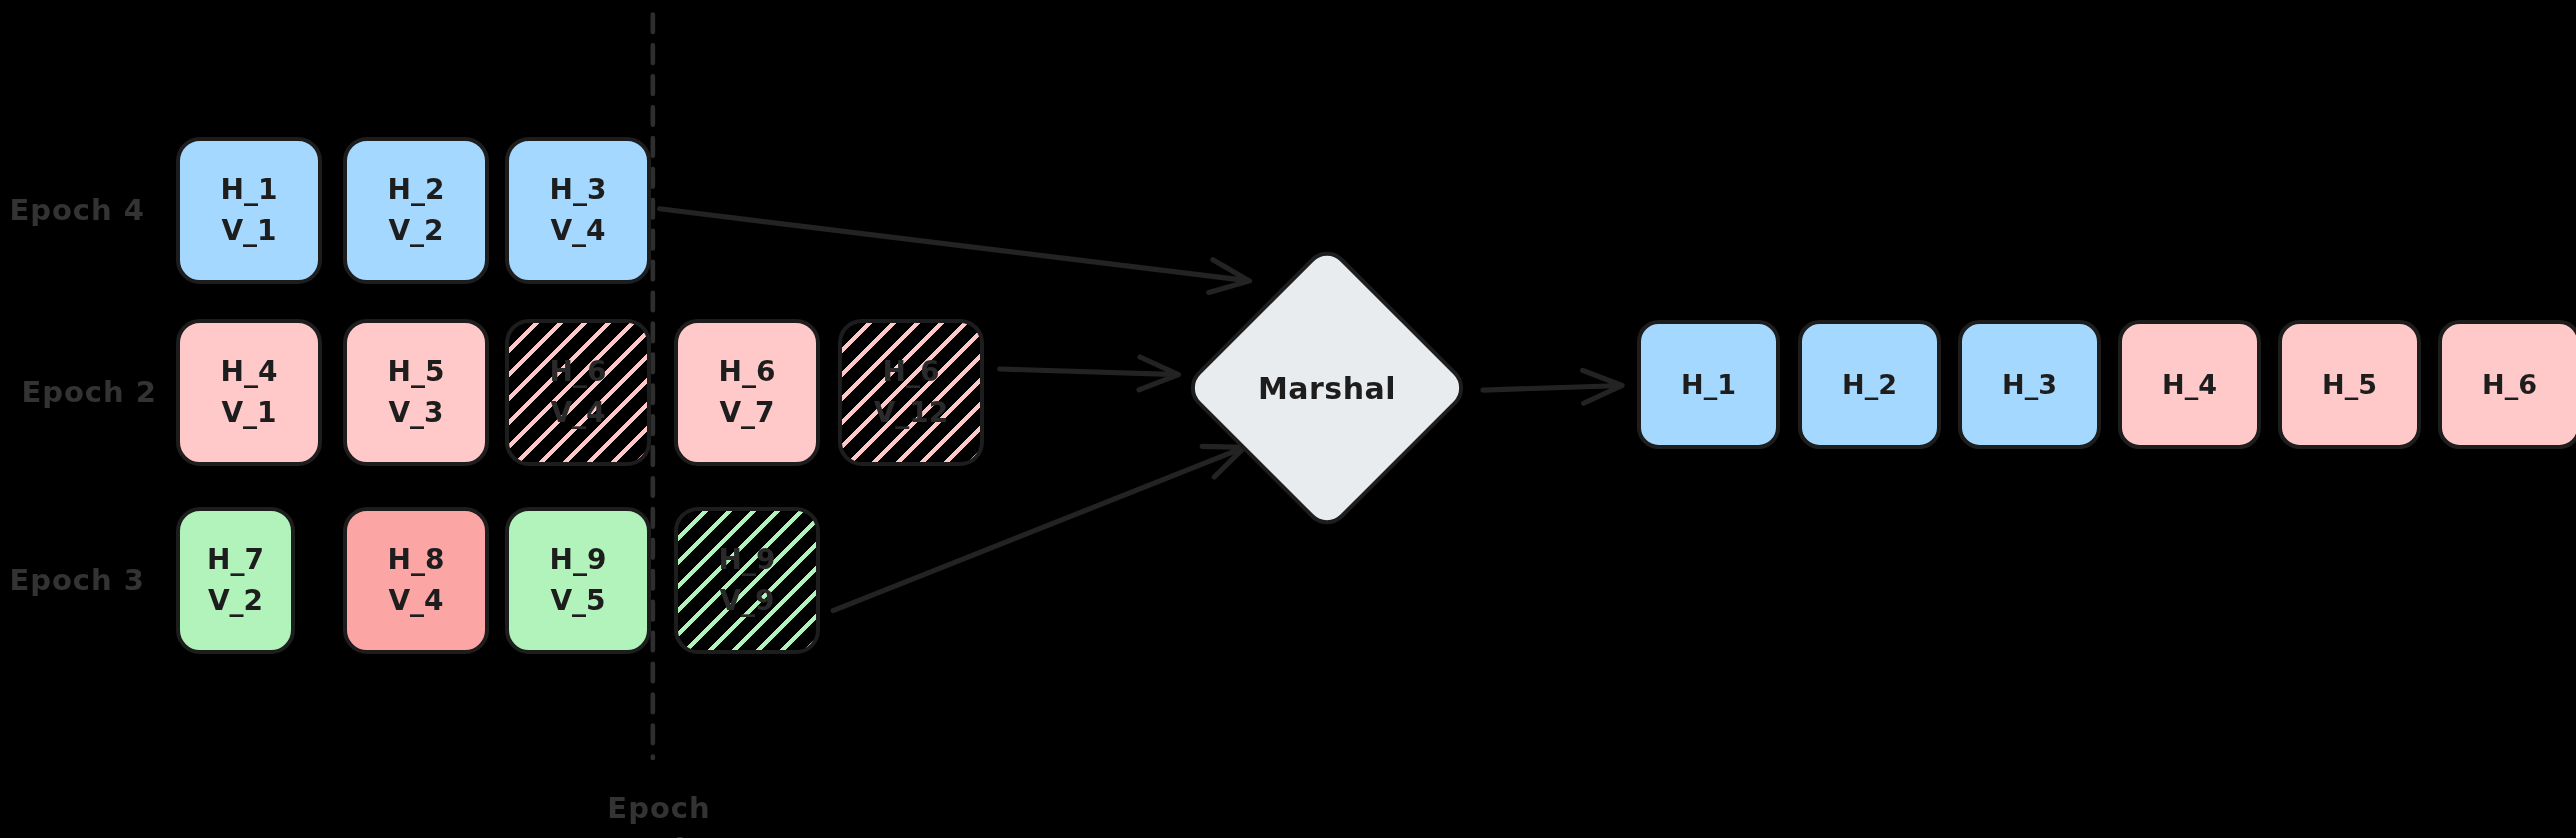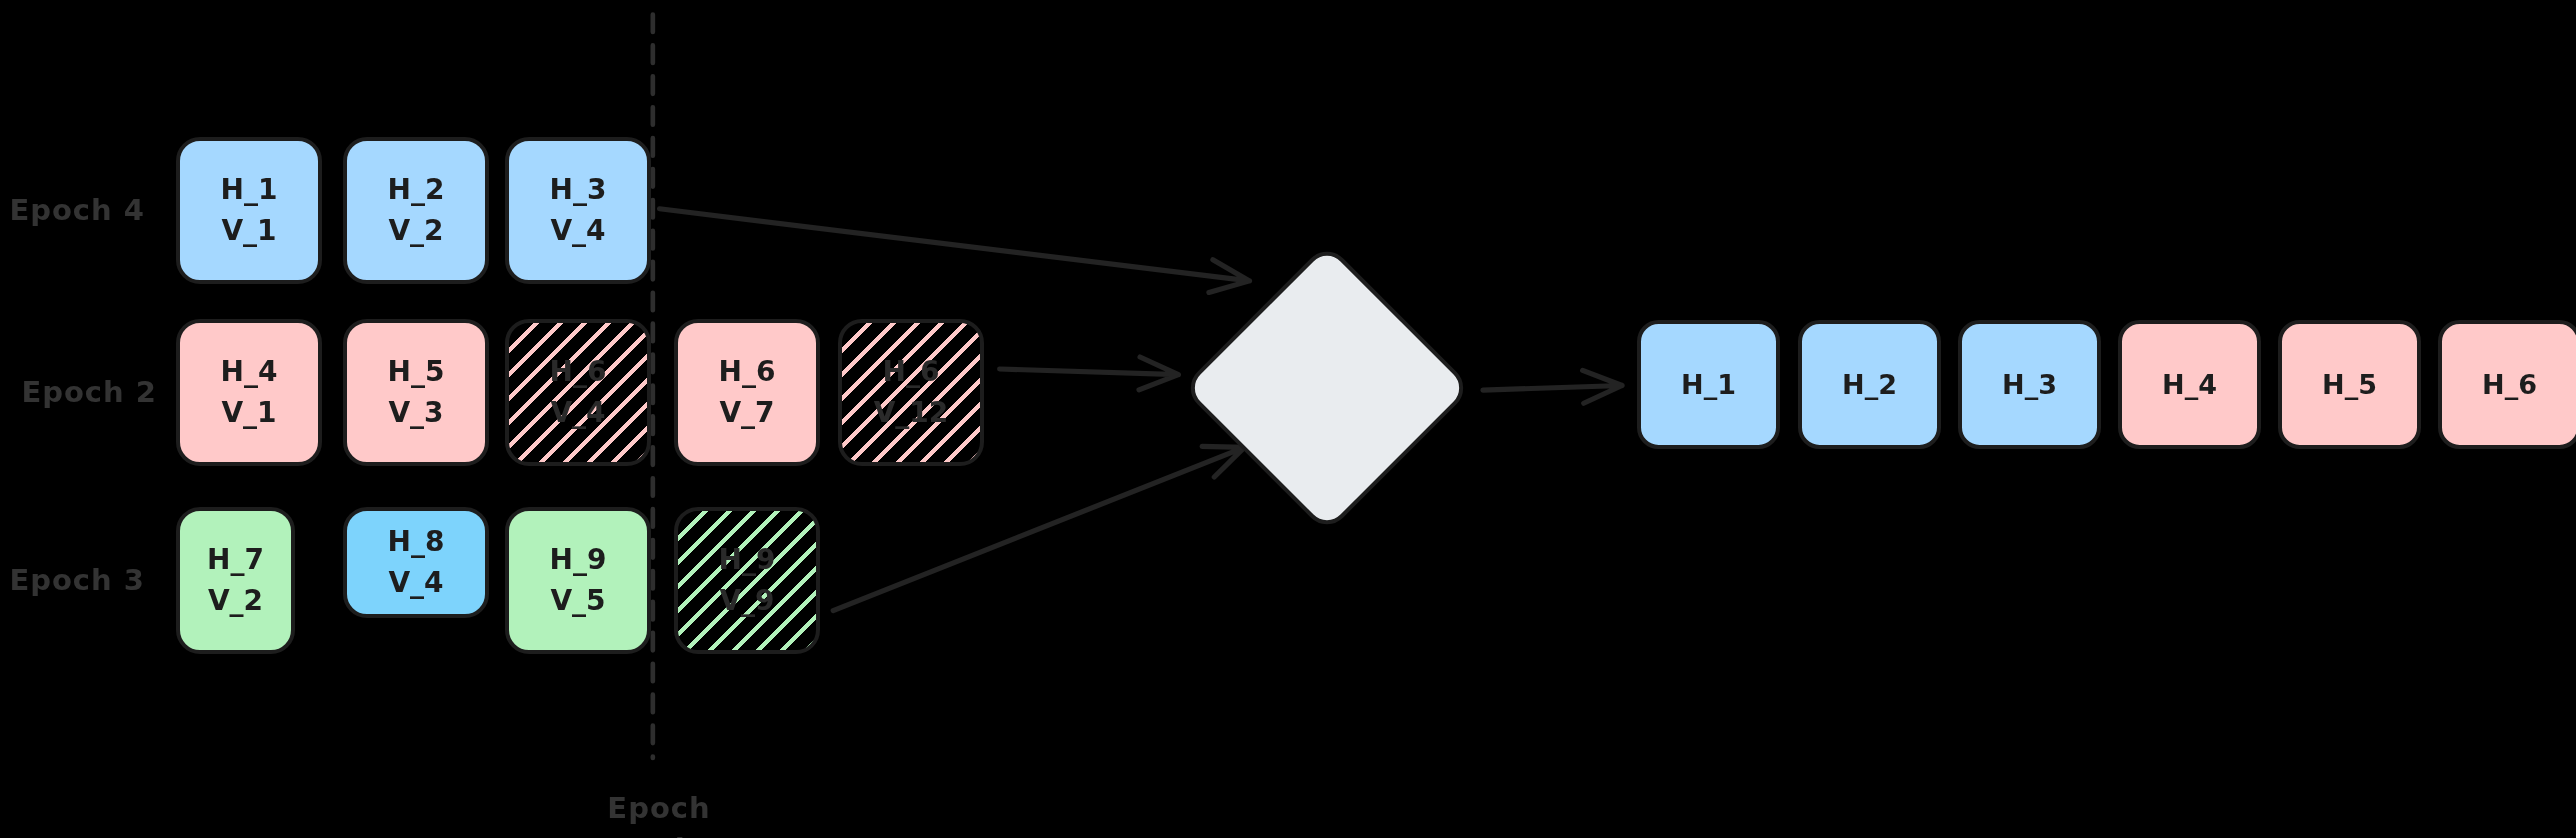--- a/index.html
+++ b/index.html
@@ -89,35 +89,36 @@
         <span>V_7</span>
       </div>
       <div class="box hatched" style="left: 838px; top: 319px; width: 146px; height: 147px; background-image: repeating-linear-gradient(135deg, rgb(255, 201, 201) 0px, rgb(255, 201, 201) 4.6px, transparent 4.6px, transparent 17px);">
         <span>H_6</span>
         <span>V_12</span>
       </div>
       <div class="box" style="left: 176px; top: 507px; width: 119px; height: 147px; background-color: rgb(178, 242, 187);">
         <span>H_7</span>
         <span>V_2</span>
       </div>
-      <div class="box" style="left: 343px; top: 507px; width: 146px; height: 111px; background-color: #7dd3fc;">
+      <div class="box" style="left: 343px; top: 507px; width: 146px; height: 147px; background-color: #fca5a5;">
         <span>H_8</span>
         <span>V_4</span>
       </div>
       <div class="box" style="left: 505px; top: 507px; width: 146px; height: 147px; background-color: rgb(178, 242, 187);">
         <span>H_9</span>
         <span>V_5</span>
       </div>
       <div class="box hatched" style="left: 674px; top: 507px; width: 146px; height: 147px; background-image: repeating-linear-gradient(135deg, rgb(178, 242, 187) 0px, rgb(178, 242, 187) 4.6px, transparent 4.6px, transparent 17px);">
         <span>H_9</span>
         <span>V_9</span>
       </div>
     </div>
 
   <div class="diamond" style="background: rgb(233, 236, 239);"></div>
+  <div class="diamond-label">Marshal</div>
 
   <div id="output-layer">
       <div class="outbox" style="left: 1637px; top: 320px; width: 143px; height: 129px; background-color: rgb(165, 216, 255);">
         <span>H_1</span>
       </div>
       <div class="outbox" style="left: 1798px; top: 320px; width: 143px; height: 129px; background-color: rgb(165, 216, 255);">
         <span>H_2</span>
       </div>
       <div class="outbox" style="left: 1958px; top: 320px; width: 143px; height: 129px; background-color: rgb(165, 216, 255);">
         <span>H_3</span>

